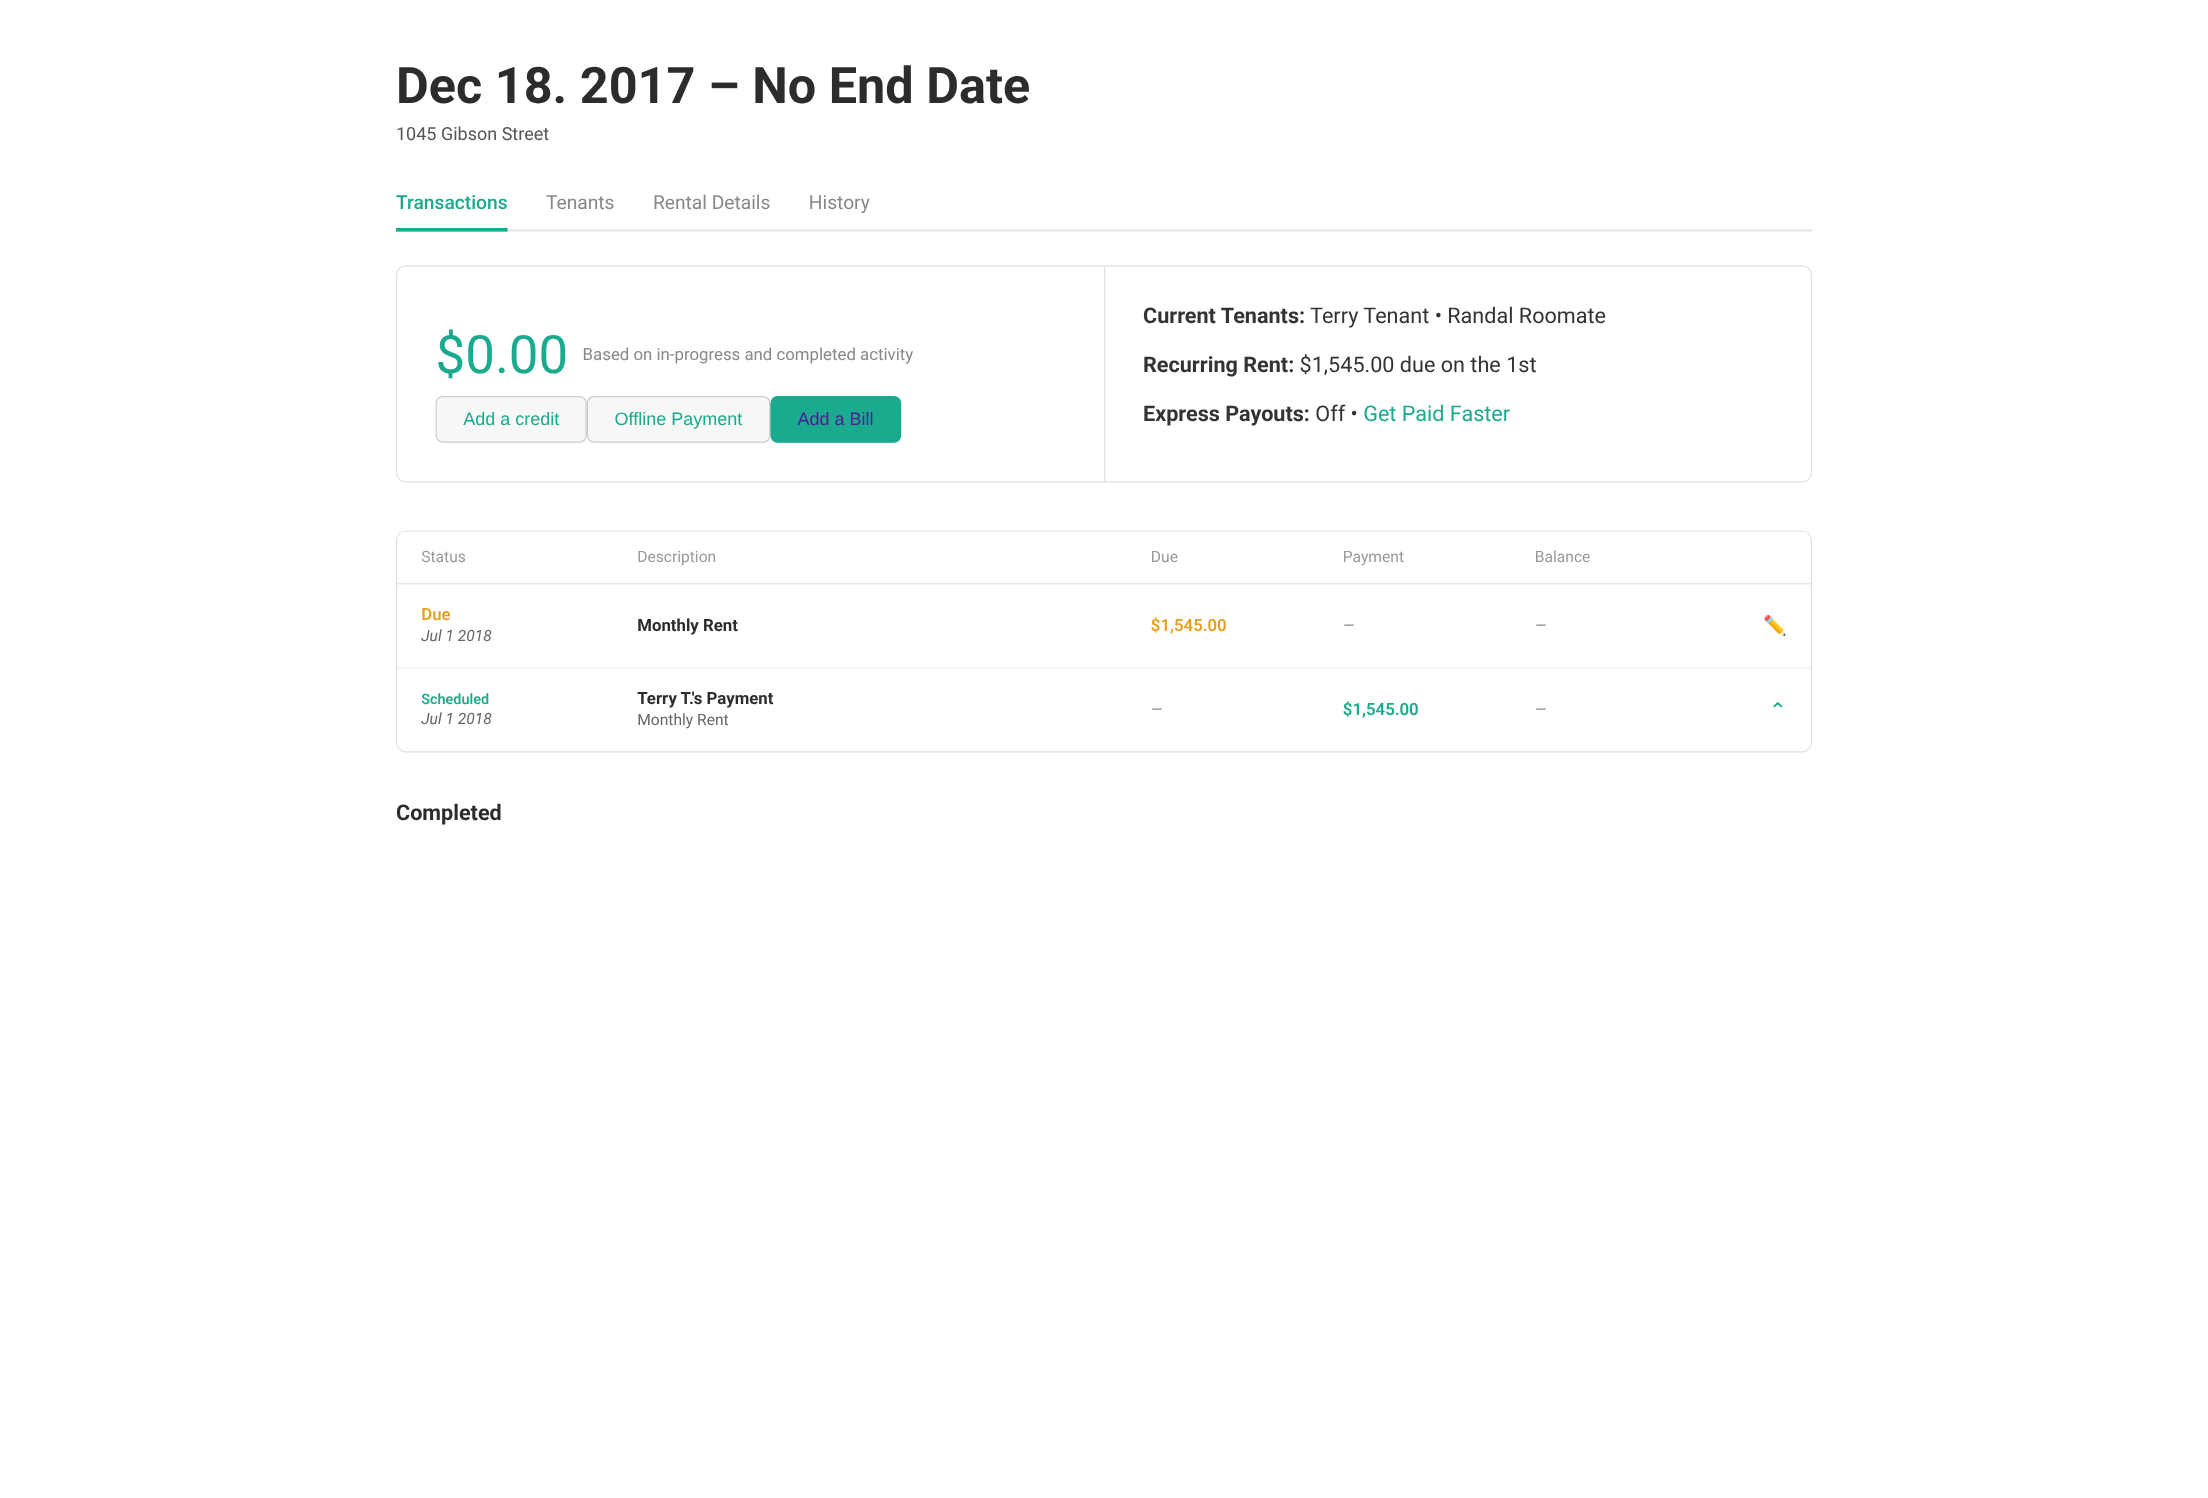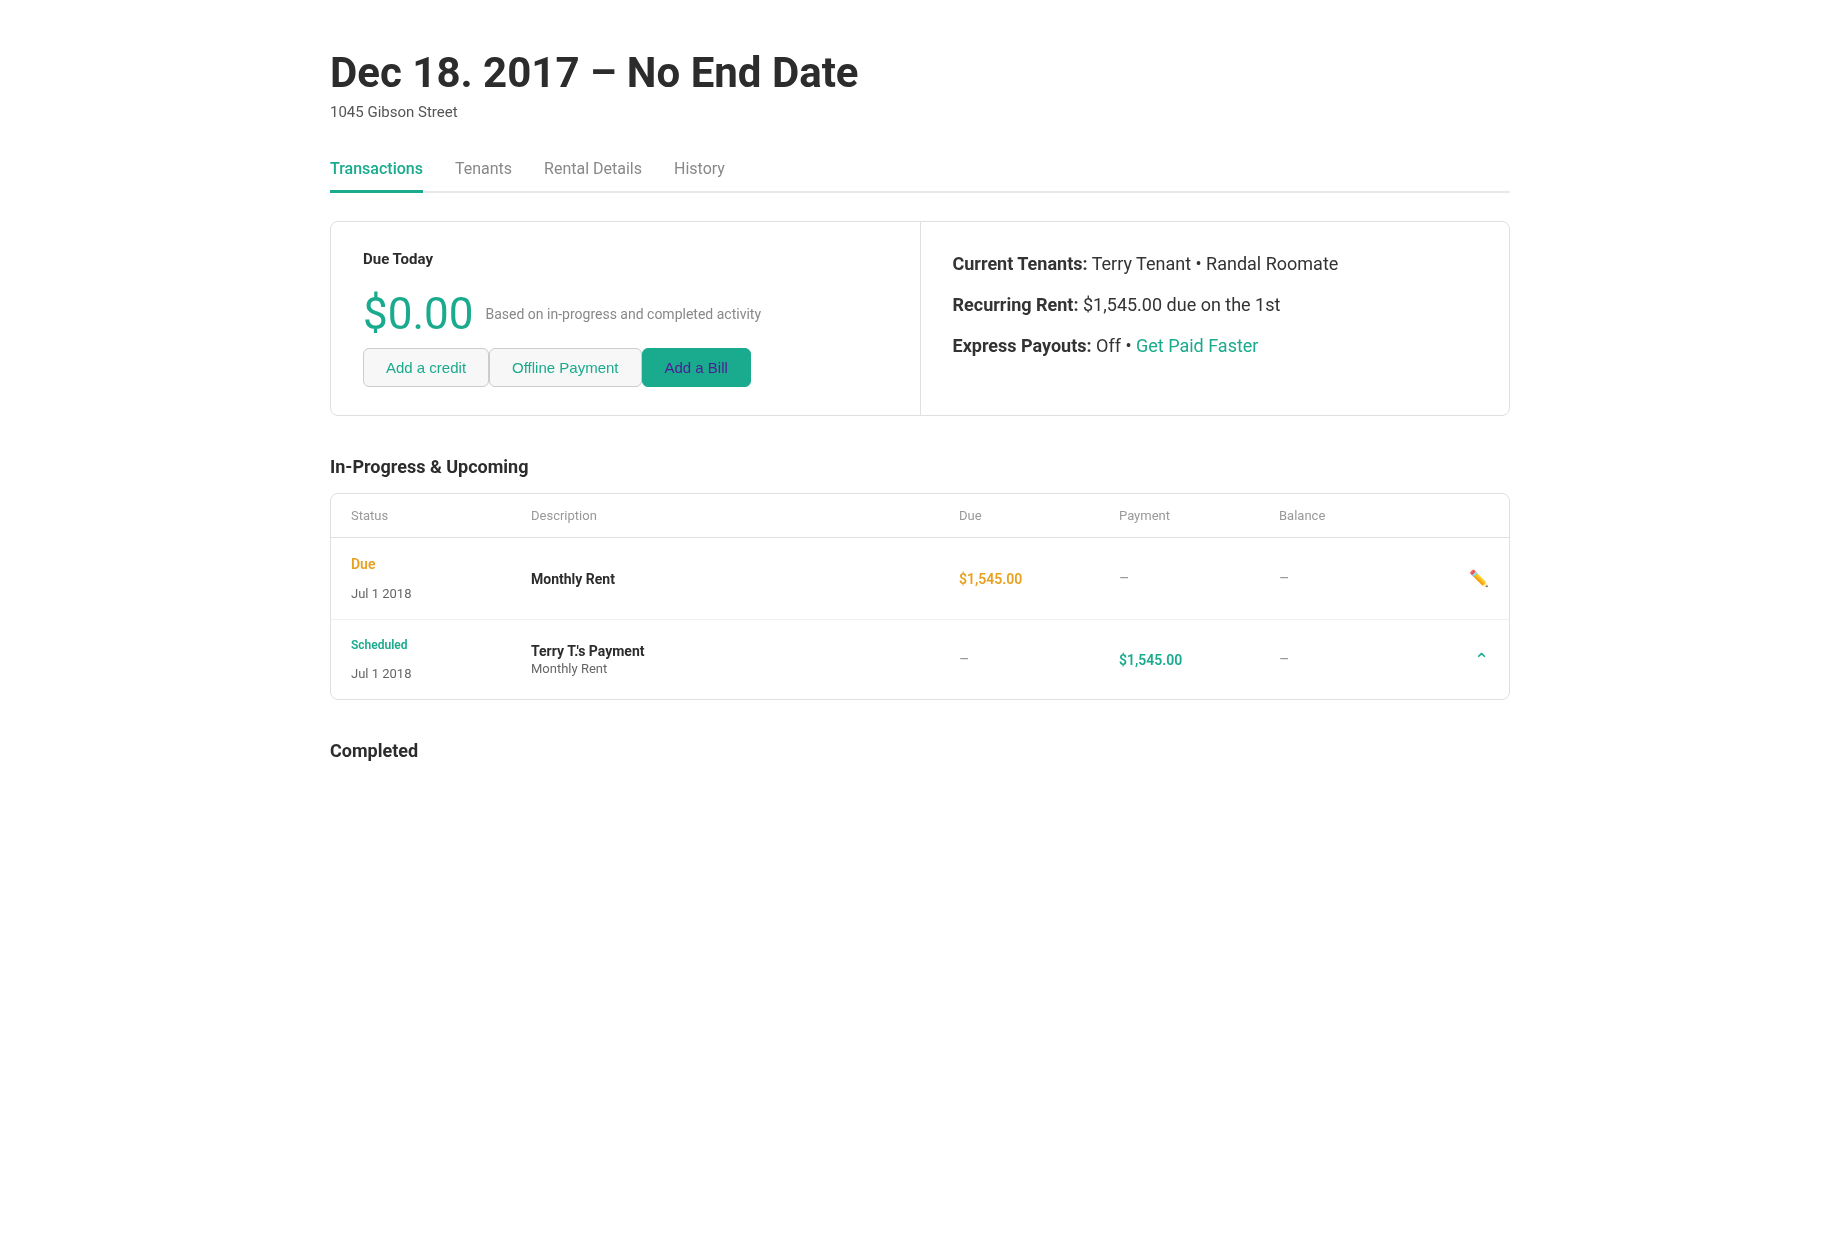--- a/index.html
+++ b/index.html
@@ -153,21 +153,22 @@
       font-size: 14px;
     }
     .status-scheduled {
       color: #1aaa8d;
       font-weight: 600;
       font-size: 12px;
     }
     .status-date {
       font-size: 13px;
       color: #666;
-      margin-top: 14px;
+      margin-top: 2px;
+      font-style: italic;
     }
     .desc-main {
       font-weight: 700;
       font-size: 14px;
       color: #2c2c2c;
     }
     .desc-sub {
       font-size: 13px;
       color: #666;
       margin-top: 2px;
@@ -209,21 +210,20 @@
 
   <div class="tabs">
     <div class="tab active">Transactions</div>
     <div class="tab">Tenants</div>
     <div class="tab">Rental Details</div>
     <div class="tab">History</div>
   </div>
 
   <div class="summary-card">
     <div class="summary-left">
-      <div class="due-today-label">Due Today</div>
       <div style="display:flex; align-items:center; flex-wrap:wrap; margin-top:20px;">
         <span class="due-amount">$0.00</span>
         <span class="due-description">Based on in-progress and completed activity</span>
       </div>
       <div class="action-buttons">
         <button class="btn">Add a credit</button>
         <button class="btn">Offline Payment</button>
         <button class="btn btn-primary">Add a Bill</button>
       </div>
     </div>
@@ -237,21 +237,20 @@
         <span>$1,545.00 due on the 1st</span>
       </div>
       <div class="info-row">
         <strong>Express Payouts:</strong>
         <span>Off •</span>
         <a class="link-teal">Get Paid Faster</a>
       </div>
     </div>
   </div>
 
-  <div class="section-title">In-Progress &amp; Upcoming</div>
 
   <div class="table-container">
 
     <div class="table-header">
       <div class="table-header-cell">Status</div>
       <div class="table-header-cell">Description</div>
       <div class="table-header-cell">Due</div>
       <div class="table-header-cell">Payment</div>
       <div class="table-header-cell">Balance</div>
       <div class="table-header-cell"></div>

